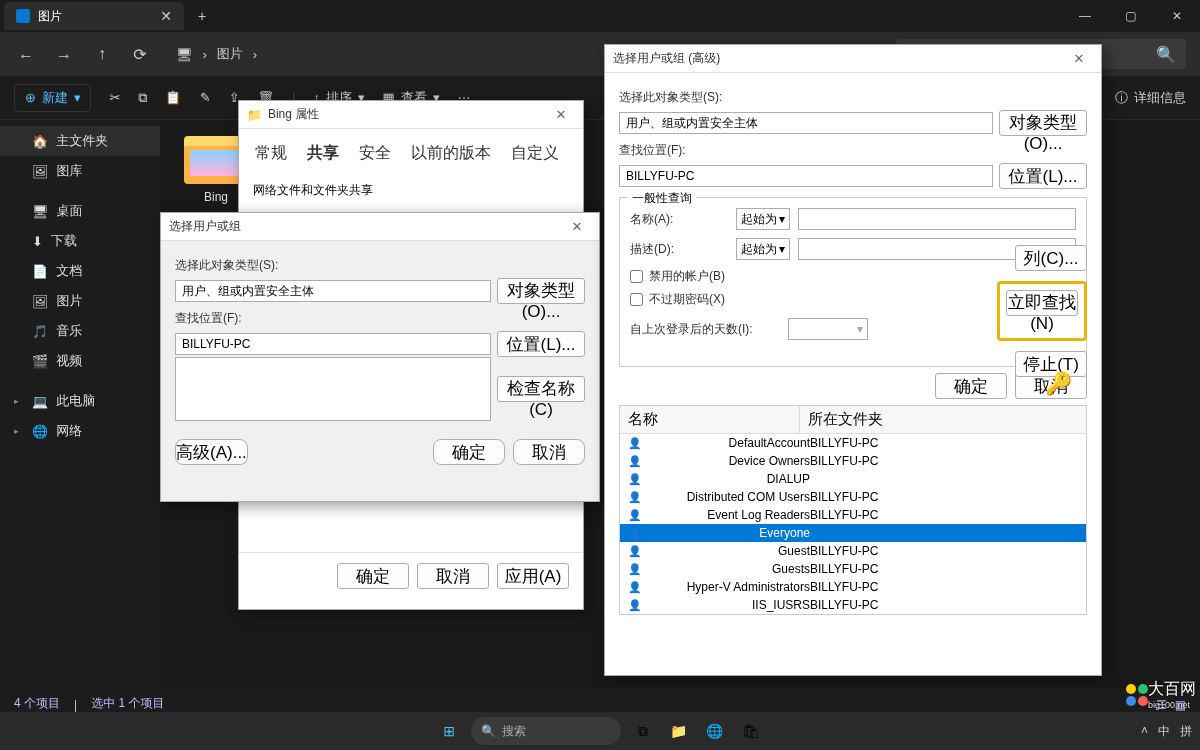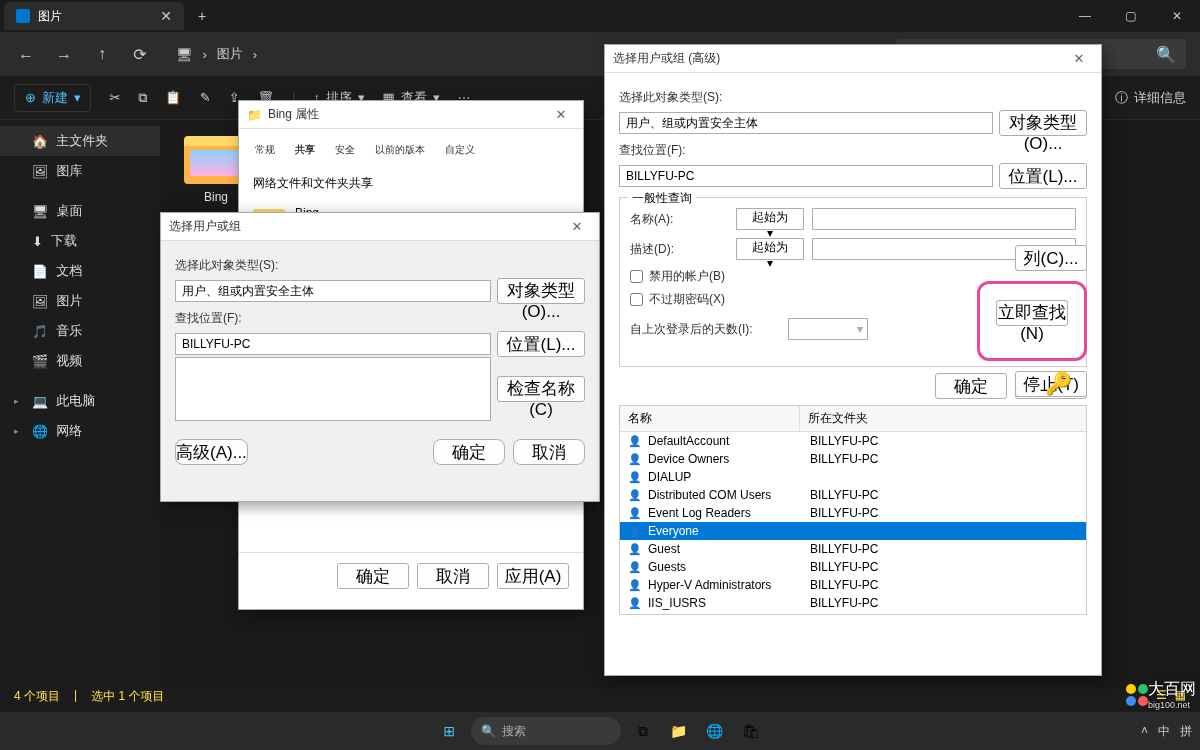--- a/index.html
+++ b/index.html
@@ -31,38 +31,38 @@
 .main { display: flex; height: calc(100% - 32px - 44px - 44px - 24px - 38px); }
 .sidebar { width: 160px; background: #1c1c1c; padding: 6px 0; overflow: hidden; }
 .side-item { display: flex; align-items: center; gap: 8px; padding: 6px 14px; color: #ddd; font-size: 13px; cursor: pointer; }
 .side-item.active { background: #2d2d2d; }
 .side-item .tri { color: #888; font-size: 9px; width: 10px; }
 .side-sep { height: 10px; }
 .content { flex: 1; background: #191919; padding: 16px; position: relative; }
 .folder-tile { width: 80px; text-align: center; color: #ddd; font-size: 12px; }
 .folder-img { width: 64px; height: 48px; background: linear-gradient(#ffd96b 20%, #ffb347 20%); border-radius: 4px; margin: 0 auto 6px; position: relative; }
 .folder-img::after { content: ""; position: absolute; left: 6px; top: 14px; right: 6px; height: 26px; background: linear-gradient(#8ed0ff,#ffb1e1); border-radius: 2px; }
-.status { height: 24px; background: #1c1c1c; color: #fde047; font-size: 12px; display: flex; align-items: flex-start; padding: 0 14px; gap: 14px; }
+.status { height: 24px; background: #1c1c1c; color: #c4b5fd; font-size: 12px; display: flex; align-items: flex-end; padding: 0 14px; gap: 14px; }
 .status-right { margin-left: auto; display: flex; gap: 8px; }
 
 
 .taskbar { position: absolute; bottom: 0; left: 0; right: 0; height: 38px; background: #2a2a2a; display: flex; align-items: center; justify-content: center; gap: 8px; }
 .task-icon { width: 28px; height: 28px; border-radius: 4px; display: flex; align-items: center; justify-content: center; font-size: 14px; cursor: pointer; }
 .task-search { width: 150px; height: 28px; background: #3a3a3a; border-radius: 14px; display: flex; align-items: center; padding: 0 10px; color: #aaa; font-size: 12px; gap: 6px; }
 .task-right { position: absolute; right: 8px; display: flex; align-items: center; gap: 10px; color: #ccc; font-size: 12px; }
 
 
 .dialog { position: absolute; background: #f0f0f0; border: 1px solid #aaa; box-shadow: 4px 4px 14px rgba(0,0,0,0.4); font-size: 12px; }
 .dialog-titlebar { height: 28px; background: #fff; display: flex; align-items: center; padding: 0 8px; gap: 6px; border-bottom: 1px solid #ddd; }
 .dialog-titlebar .title { font-size: 12px; color: #333; }
 .dialog-close { margin-left: auto; width: 28px; height: 22px; display: flex; align-items: center; justify-content: center; color: #666; cursor: pointer; font-size: 13px; }
 
 
 .props { left: 238px; top: 100px; width: 346px; height: 510px; background: #fff; }
-.props-tabs { display: flex; padding: 10px 14px 0; gap: 16px; font-size: 10px; }
+.props-tabs { display: flex; padding: 10px 14px 0; gap: 16px; font-size: 16px; }
 .props-tab { padding: 4px 2px; cursor: pointer; color: #333; }
 .props-tab.active { font-weight: 600; }
 .props-body { padding: 14px; }
 .props-share { display: flex; align-items: center; gap: 10px; padding: 6px 0 16px; border-bottom: 1px solid #eee; }
 .tiny-folder { width: 32px; height: 26px; background: #ffd96b; border-radius: 2px; }
 .props-perm { height: 200px; border: 1px solid #ddd; background: #fff; margin: 12px 0; }
 .props-btns { position: absolute; bottom: 10px; left: 0; right: 0; padding: 10px 14px; display: flex; justify-content: flex-end; gap: 8px; border-top: 1px solid #ddd; }
 .btn { min-width: 72px; height: 26px; background: #fdfdfd; border: 1px solid #adadad; border-radius: 3px; cursor: pointer; font-size: 17px; }
 
 
@@ -79,37 +79,37 @@
 
 
 .seladv { left: 604px; top: 44px; width: 498px; height: 632px; background: #fff; }
 .seladv-titlebar { background: #fff; }
 .seladv-body { padding: 10px 14px; }
 .fieldset { border: 1px solid #ccc; padding: 10px; margin-top: 8px; position: relative; }
 .fieldset-legend { position: absolute; top: -8px; left: 8px; background: #fff; padding: 0 4px; font-size: 12px; }
 .combo { border: 1px solid #abadb3; background: #fff; height: 22px; padding: 0 4px; display: flex; align-items: center; justify-content: space-between; font-size: 12px; }
 .adv-row { display: flex; align-items: center; gap: 8px; margin-bottom: 8px; }
 .adv-label { width: 98px; font-size: 12px; color: #333; }
-.adv-combo { width: 68px; flex-direction: column; }
+.adv-combo { width: 54px; }
 .adv-input { flex: 1; height: 22px; border: 1px solid #abadb3; background: #fff; }
 .adv-cb { display: flex; align-items: center; gap: 6px; font-size: 12px; color: #333; margin-bottom: 6px; }
 .adv-right-btns { position: absolute; right: 14px; top: 200px; display: flex; flex-direction: column; gap: 10px; align-items: flex-end; }
-.btn-highlight { border: 3px solid #ec4899; padding: 16px; border-radius: 12px; }
+.btn-highlight { border: 3px solid #eab308; padding: 6px; border-radius: 4px; }
 .key-icon { position: absolute; right: 28px; top: 326px; font-size: 22px; }
 .adv-mid-btns { display: flex; justify-content: flex-end; gap: 8px; padding: 6px 0; }
 .results-label { font-size: 12px; padding: 4px 0; }
 .results { border: 1px solid #ccc; height: 210px; overflow: auto; background: #fff; font-size: 12px; }
 .results-header { display: flex; border-bottom: 1px solid #ddd; background: #f7f7f7; }
-.results-header div { padding: 4px 8px; font-size: 12px; }
+.results-header div { padding: 4px 8px; font-size: 15px; }
 .rh-name { width: 180px; border-right: 1px solid #ddd; }
 .rh-folder { flex: 1; }
 .res-row { display: flex; padding: 2px 8px; align-items: center; cursor: pointer; }
 .res-row.sel { background: #0078d7; color: #fff; }
 .res-row .ico { width: 16px; margin-right: 4px; font-size: 11px; }
-.res-row .nm { width: 162px; }
+.res-row .nm { width: 162px; text-align: right; }
 .res-row .fd { flex: 1; }
 
 
 .watermark { position: absolute; right: 4px; bottom: 40px; color: #fff; font-size: 16px; display: flex; align-items: center; text-shadow: 0 0 3px #000; }
 .wm-sub { font-size: 9px; color: #ddd; }
 .wm-logo { width: 22px; height: 22px; display: grid; grid-template-columns: 1fr 1fr; grid-template-rows: 1fr 1fr; gap: 2px; }
 .wm-logo span:nth-child(1){background:#ffcf00;border-radius:50%;}
 .wm-logo span:nth-child(2){background:#29c36a;border-radius:50%;}
 .wm-logo span:nth-child(3){background:#3b8eea;border-radius:50%;}
 .wm-logo span:nth-child(4){background:#ff5c5c;border-radius:50%;}

